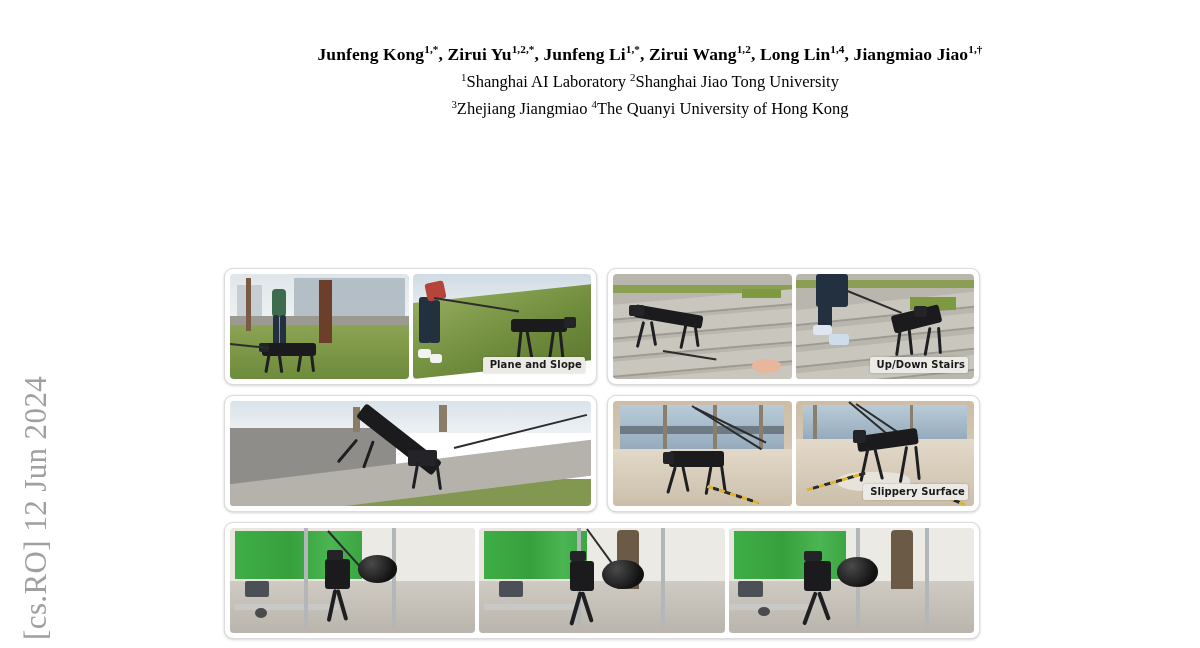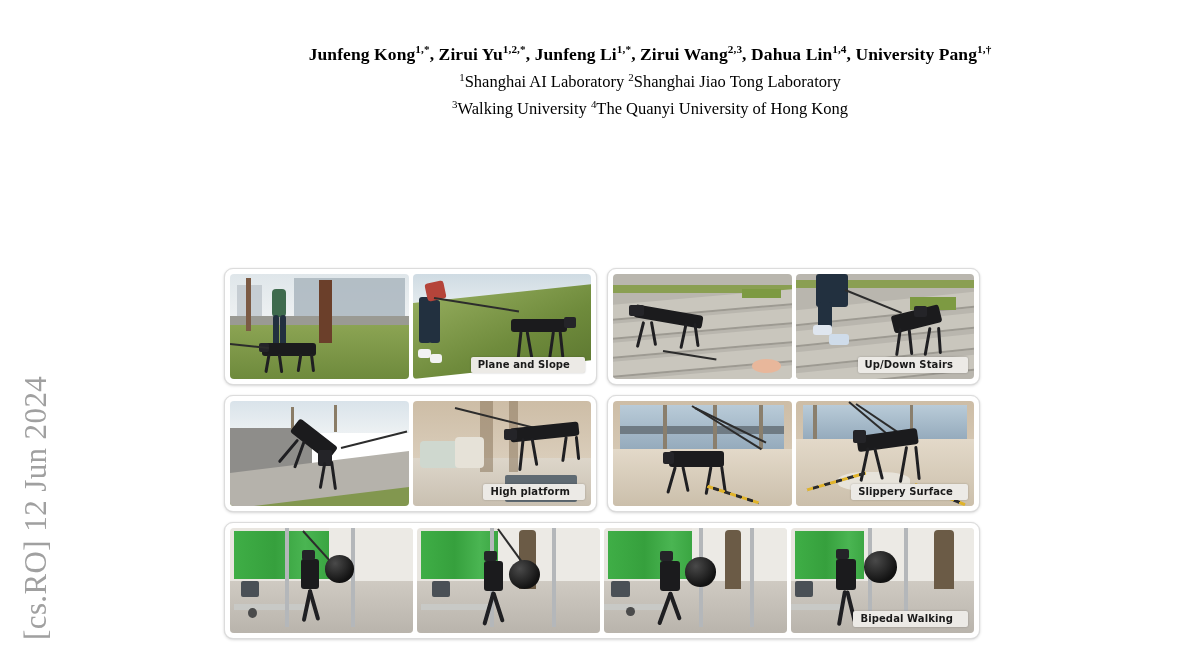--- a/index.html
+++ b/index.html
@@ -126,21 +126,21 @@
   .caption {
     position: absolute;
     right: 6px;
     bottom: 6px;
     background: #eceae6;
     color: #1a1a1a;
     font-family: "DejaVu Sans", "Liberation Sans", sans-serif;
     font-weight: bold;
     font-size: 10px;
     letter-spacing: 0.1px;
-    padding: 2px 15px 3px 7px;
+    padding: 2px 3px 3px 7px;
     border-radius: 2px;
     white-space: nowrap;
     box-shadow: 0 0 2px rgba(0,0,0,0.25);
     z-index: 5;
   }
 
   
   .sky      { position:absolute; left:0; right:0; top:0; }
   .ground   { position:absolute; left:0; right:0; bottom:0; }
   .blob     { position:absolute; border-radius:50%; }
@@ -231,29 +231,29 @@
 <body>
 
 <div class="arxiv-stamp">
   <span class="arxiv-stamp-text">[cs.RO]  12 Jun 2024</span>
 </div>
 
 <div class="paper">
 
 
   <div class="authors">
-    <span><span>Junfeng Kong</span><sup>1,*</sup></span><span>, </span><span><span>Zirui Yu</span><sup>1,2,*</sup></span><span>, </span><span><span>Junfeng Li</span><sup>1,*</sup></span><span>, </span><span><span>Zirui Wang</span><sup>2,3</sup></span><span>, </span><span><span>Dahua Lin</span><sup>1,4</sup></span><span>, </span><span><span>University Pang</span><sup>1,†</sup></span>
+    <span><span>Junfeng Kong</span><sup>1,*</sup></span><span>, </span><span><span>Zirui Yu</span><sup>1,2,*</sup></span><span>, </span><span><span>Junfeng Li</span><sup>1,*</sup></span><span>, </span><span><span>Zirui Wang</span><sup>1,2</sup></span><span>, </span><span><span>Long Lin</span><sup>1,4</sup></span><span>, </span><span><span>Jiangmiao Jiao</span><sup>1,†</sup></span>
   </div>
 
   <div class="affil">
     <span><sup>1</sup><span>Shanghai AI Laboratory</span></span>
-    <span><sup>2</sup><span>Shanghai Jiao Tong Laboratory</span></span>
+    <span><sup>2</sup><span>Shanghai Jiao Tong University</span></span>
   </div>
   <div class="affil">
-    <span><sup>3</sup><span>Walking University</span></span>
+    <span><sup>3</sup><span>Zhejiang Jiangmiao</span></span>
     <span><sup>4</sup><span>The Quanyi University of Hong Kong</span></span>
   </div>
 
   <div class="figure">
 
     <div class="fig-row">
 
       <div class="panel half">
         <div class="shot">
           <div class="scene s-park">
@@ -372,40 +372,20 @@
             <div class="robot" style="left:30%;top:22%;width:36%;height:62%;">
               <div class="body" style="left:10%;top:10%;width:74%;height:26%;transform:rotate(38deg);"></div>
               <div class="head" style="left:54%;top:40%;width:22%;height:24%;"></div>
               <div class="leg" style="left:6%;top:18%;height:46%;transform:rotate(40deg);"></div>
               <div class="leg" style="left:22%;top:24%;height:44%;transform:rotate(20deg);"></div>
               <div class="leg" style="left:58%;top:58%;height:42%;transform:rotate(10deg);"></div>
               <div class="leg" style="left:76%;top:56%;height:44%;transform:rotate(-8deg);"></div>
             </div>
             <div class="rope" style="right:0%;top:44%;width:38%;transform:rotate(-14deg);"></div>
           </div>
-        </div>
-        <div class="shot">
-          <div class="scene s-lobby">
-            <div class="floor"></div>
-            <div class="pillar" style="left:38%;"></div>
-            <div class="pillar" style="left:54%;width:5%;"></div>
-            <div class="blob" style="left:4%;top:38%;width:22%;height:26%;background:#cfd8cf;border-radius:4px;"></div>
-            <div class="blob" style="left:24%;top:34%;width:16%;height:30%;background:#e6e2d8;border-radius:4px;"></div>
-            <div class="plat"></div>
-            <div class="rope" style="left:24%;top:6%;width:58%;transform:rotate(14deg);"></div>
-            <div class="robot" style="left:52%;top:14%;width:46%;height:56%;">
-              <div class="body" style="left:6%;top:16%;width:84%;height:24%;transform:rotate(-6deg);"></div>
-              <div class="head" style="left:-2%;top:22%;width:16%;height:20%;"></div>
-              <div class="leg" style="left:18%;top:38%;height:56%;transform:rotate(6deg);"></div>
-              <div class="leg" style="left:34%;top:38%;height:48%;transform:rotate(-10deg);"></div>
-              <div class="leg" style="left:70%;top:34%;height:44%;transform:rotate(8deg);"></div>
-              <div class="leg" style="left:86%;top:34%;height:40%;transform:rotate(-6deg);"></div>
-            </div>
-          </div>
-          <div class="caption">High platform</div>
         </div>
       </div>
 
       <div class="panel half">
         <div class="shot">
           <div class="scene s-hall">
             <div class="win"></div>
             <div class="band"></div>
             <div class="mull" style="left:28%;"></div>
             <div class="mull" style="left:56%;"></div>
@@ -508,38 +488,18 @@
               <div class="body" style="left:16%;top:8%;width:64%;height:44%;"></div>
               <div class="head" style="left:16%;top:-6%;width:42%;height:14%;"></div>
               <div class="leg" style="left:26%;top:52%;height:50%;width:4px;transform:rotate(20deg);"></div>
               <div class="leg" style="left:58%;top:52%;height:44%;width:4px;transform:rotate(-20deg);"></div>
             </div>
             <div class="ball" style="left:44%;top:28%;width:17%;height:28%;"></div>
             <div class="blob" style="left:12%;bottom:16%;width:5%;height:9%;background:#4b4b4b;"></div>
           </div>
         </div>
 
-        <div class="shot">
-          <div class="scene s-lab">
-            <div class="green" style="width:42%;"></div>
-              <div class="wallw" style="width:60%;"></div>
-              <div class="floor"></div>
-            <div class="person" style="left:78%;width:11%;"></div>
-            <div class="chair" style="left:2%;"></div>
-            <div class="rail" style="left:0%;width:28%;"></div>
-            <div class="pole" style="left:42%;"></div>
-            <div class="pole" style="left:62%;"></div>
-            <div class="robot" style="left:22%;top:24%;width:17%;height:68%;">
-              <div class="body" style="left:16%;top:8%;width:64%;height:44%;"></div>
-              <div class="head" style="left:14%;top:-6%;width:42%;height:14%;"></div>
-              <div class="leg" style="left:28%;top:52%;height:50%;width:4px;transform:rotate(10deg);"></div>
-              <div class="leg" style="left:56%;top:52%;height:46%;width:4px;transform:rotate(-14deg);"></div>
-            </div>
-            <div class="ball" style="left:40%;top:22%;width:18%;height:30%;"></div>
-          </div>
-          <div class="caption">Bipedal Walking</div>
-        </div>
 
       </div>
     </div>
 
   </div>
 </div>
 
 </body></html>

